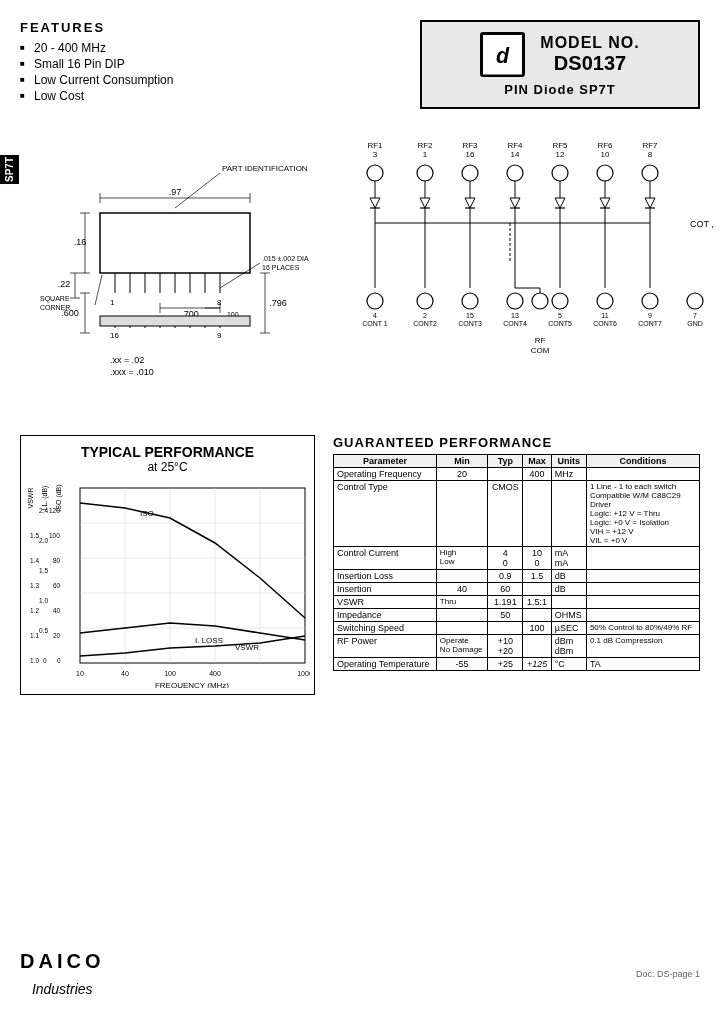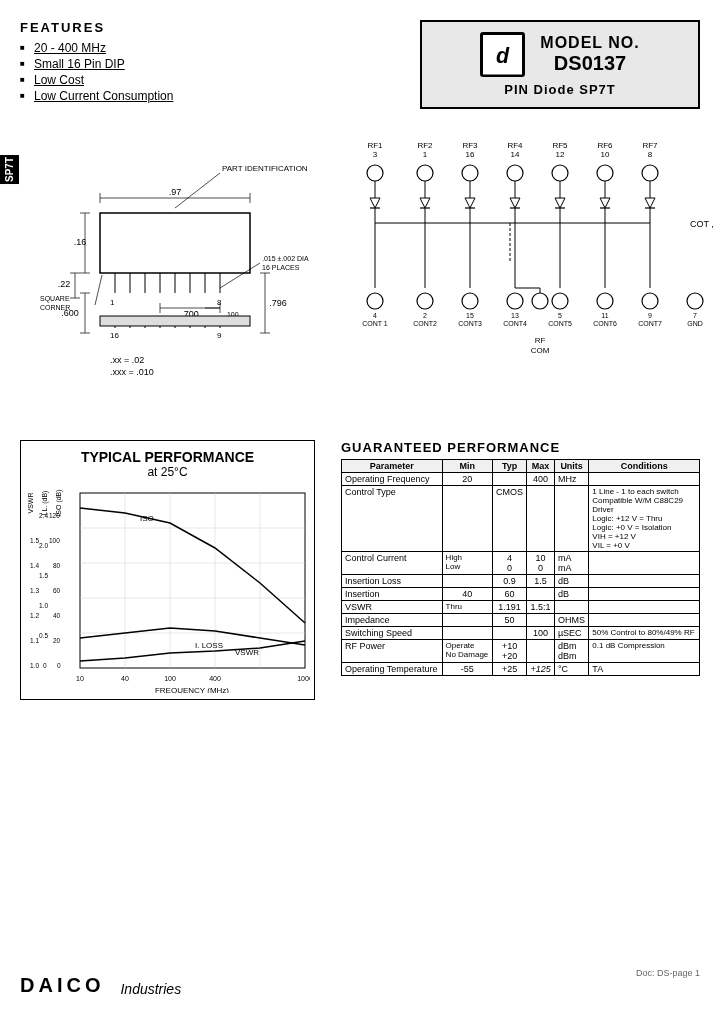--- a/index.html
+++ b/index.html
@@ -35,21 +35,20 @@
 
     .features-title {
       font-weight: bold;
       font-size: 13px;
       letter-spacing: 2px;
       margin-bottom: 6px;
     }
 
     .features-list {
       list-style: none;
-      text-decoration: underline;
     }
 
     .features-list li {
       font-size: 12px;
       margin-bottom: 2px;
       padding-left: 14px;
       position: relative;
     }
 
     .features-list li::before {
@@ -169,34 +168,34 @@
       bottom: 15px;
       left: 20px;
       right: 20px;
       display: flex;
       justify-content: space-between;
       align-items: center;
     }
 
     .daico-footer {
       display: flex;
-      align-items: flex-end;
-      gap: 16px;
+      align-items: center;
+      gap: 8px;
+      flex-direction: column;
     }
 
     .daico-name {
       font-size: 20px;
       font-weight: bold;
       letter-spacing: 4px;
     }
 
     .daico-industries {
       font-size: 14px;
       font-style: italic;
-      margin-top: 32px;
     }
 
     .doc-number {
       font-size: 9px;
       color: #666;
     }
 
     svg text {
       font-family: Arial, sans-serif;
     }
@@ -207,22 +206,22 @@
 <div class="page">
 
   <div class="sp7t-label">SP7T</div>
 
   <div class="header">
     <div class="features-section">
       <div class="features-title">FEATURES</div>
       <ul class="features-list">
         <li>20 - 400 MHz</li>
         <li>Small 16 Pin DIP</li>
+        <li>Low Current Consumption</li>
         <li>Low Cost</li>
-        <li>Low Current Consumption</li>
       </ul>
     </div>
 
     <div class="model-box">
       <div class="model-box-inner">
         <div class="daico-logo-small">
           <svg width="40" height="40" viewBox="0 0 40 40">
             <rect width="40" height="40" fill="white"></rect>
             <text x="20" y="28" text-anchor="middle" font-size="22" font-weight="bold" font-style="italic" fill="black">d</text>
           </svg>
@@ -425,21 +424,21 @@
         <text x="190" y="210" font-size="8" text-anchor="middle">RF</text>
         <text x="190" y="220" font-size="8" text-anchor="middle">COM</text>
 
         <circle cx="190" cy="168" r="8" fill="none" stroke="#000" stroke-width="1.2"></circle>
         <line x1="190" y1="155" x2="190" y2="160" stroke="#000" stroke-width="1"></line>
         <line x1="165" y1="155" x2="190" y2="155" stroke="#000" stroke-width="1"></line>
       </svg>
     </div>
   </div>
 
-  <div style="display:flex; gap:26px; margin-top:5px;">
+  <div style="display:flex; gap:18px; ">
 
     <div style="width:295px;">
       <div style="border:1px solid #000; padding:4px; position:relative; height:260px;">
         <div style="display:flex; justify-content:center;">
           <div class="chart-title">TYPICAL PERFORMANCE</div>
         </div>
         <div style="display:flex; justify-content:center;">
           <div class="chart-subtitle">at 25°C</div>
         </div>
         <svg width="285" height="210" viewBox="0 0 285 210">

